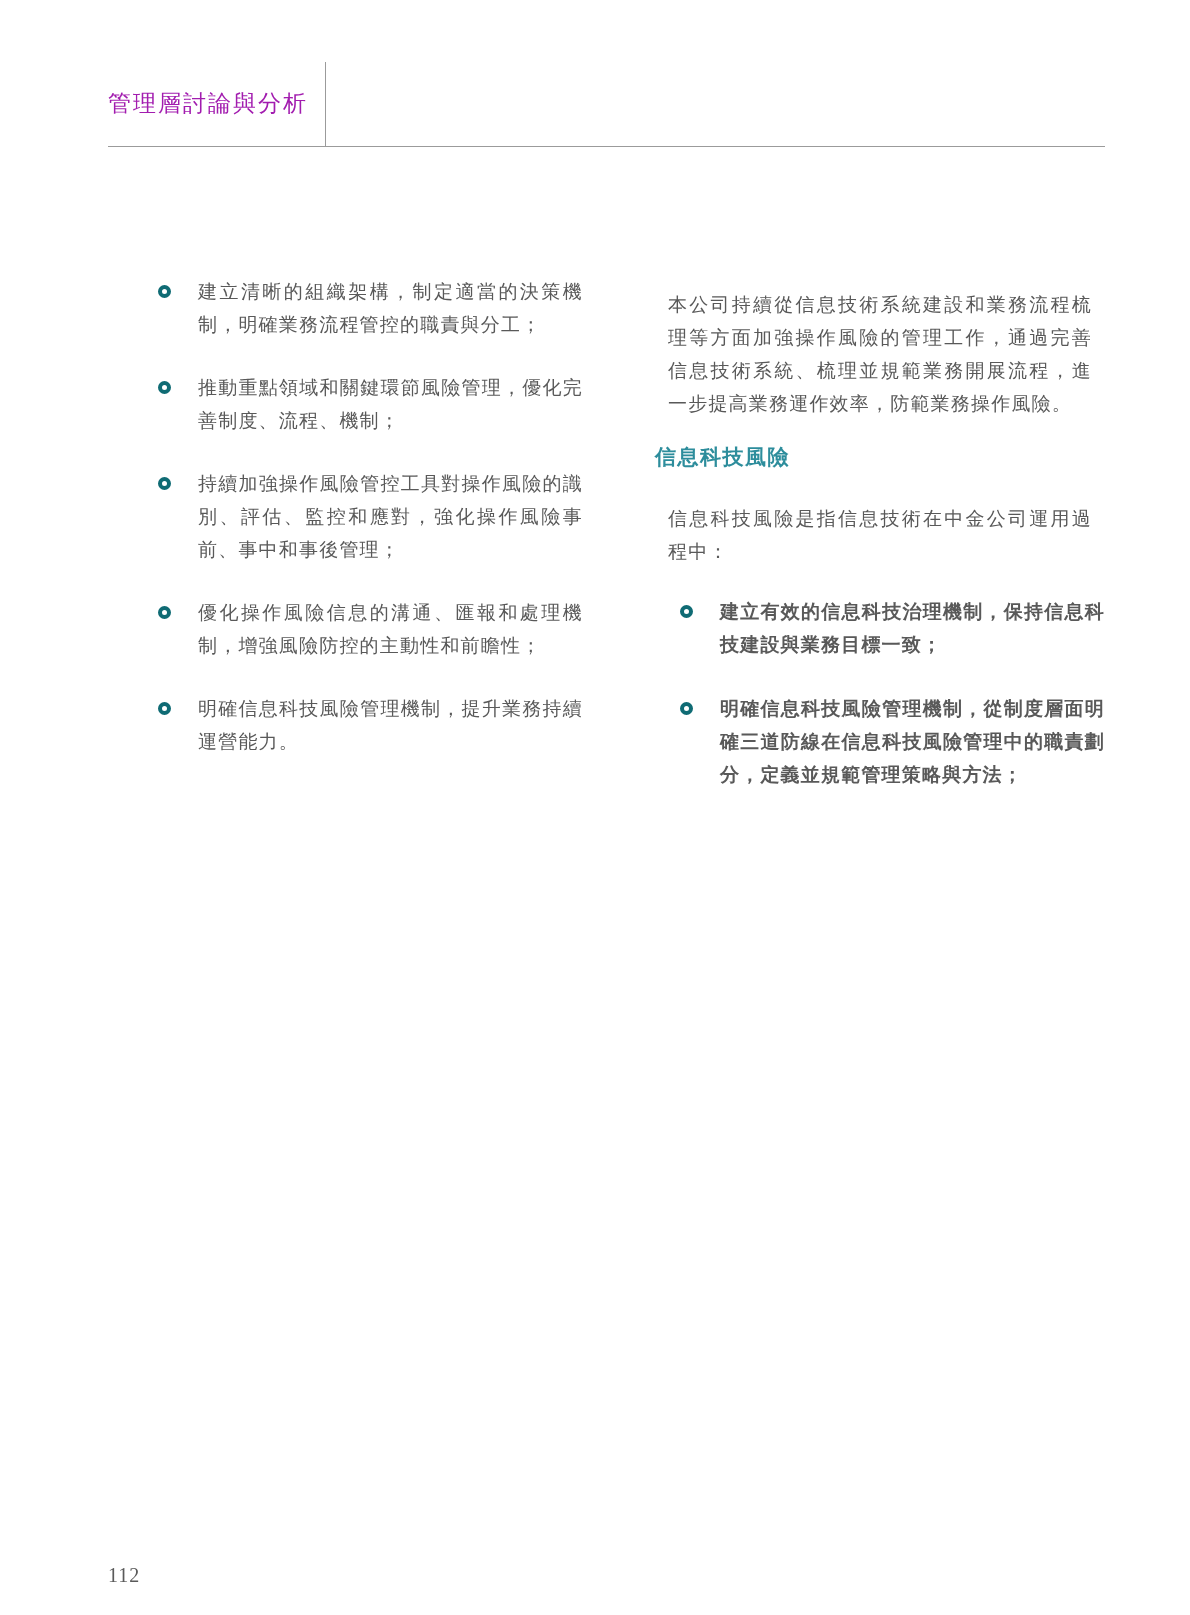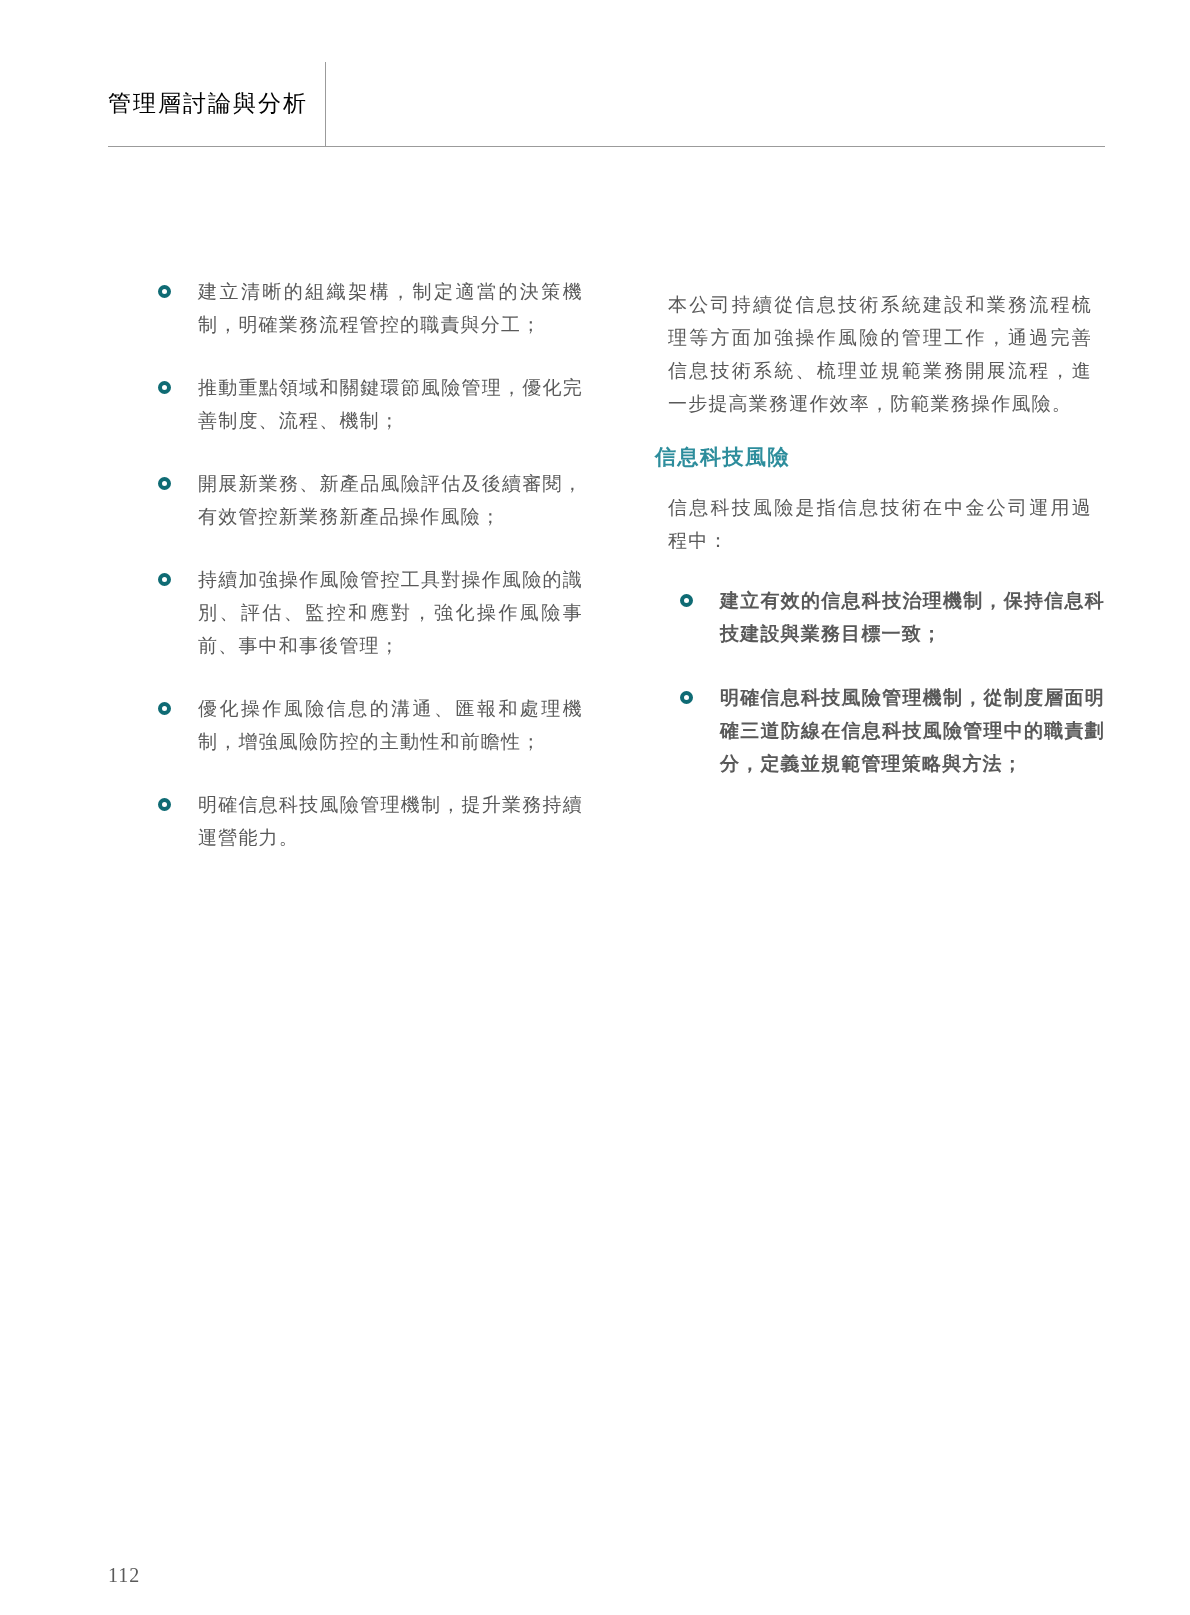--- a/index.html
+++ b/index.html
@@ -18,21 +18,21 @@
   }
 
   
   .doc-header-title {
     position: absolute;
     left: 108px;
     top: 88px;
     font-family: "Liberation Serif", serif;
     font-size: 23px;
     letter-spacing: 2px;
-    color: #000000;
+    color: #a21caf;
     white-space: nowrap;
   }
   .v-rule {
     position: absolute;
     left: 325px;
     top: 62px;
     width: 1px;
     height: 84px;
     background: #9b9b9b;
   }
@@ -60,21 +60,21 @@
   .col-right { left: 655px; }
 
   .para { margin: 13px; }
   .mb24 { margin-bottom: 24px; }
   .mb30 { margin-bottom: 30px; }
   .mb27 { margin-bottom: 27px; }
   .mb31 { margin-bottom: 31px; }
   .mb29 { margin-bottom: 29px; }
 
   .section-heading {
-    margin: 0 0 21px 0;
+    margin: 0 0 32px 0;
     font-size: 21px;
     line-height: 26px;
     font-weight: bold;
     letter-spacing: 1.5px;
     color: #2d8d9c;
     text-align: left;
   }
 
   
   .bullet-item {
@@ -121,24 +121,20 @@
     <div class="bullet-item">
       <span class="bullet-dot"></span>
       <span>建立清晰的組織架構，制定適當的決策機制，明確業務流程管控的職責與分工；</span>
     </div>
 
     <div class="bullet-item">
       <span class="bullet-dot"></span>
       <span>推動重點領域和關鍵環節風險管理，優化完善制度、流程、機制；</span>
     </div>
 
-    <div class="bullet-item">
-      <span class="bullet-dot"></span>
-      <span>開展新業務、新產品風險評估及後續審閱，有效管控新業務新產品操作風險；</span>
-    </div>
 
     <div class="bullet-item">
       <span class="bullet-dot"></span>
       <span>持續加強操作風險管控工具對操作風險的識別、評估、監控和應對，強化操作風險事前、事中和事後管理；</span>
     </div>
 
     <div class="bullet-item">
       <span class="bullet-dot"></span>
       <span>優化操作風險信息的溝通、匯報和處理機制，增強風險防控的主動性和前瞻性；</span>
     </div>

